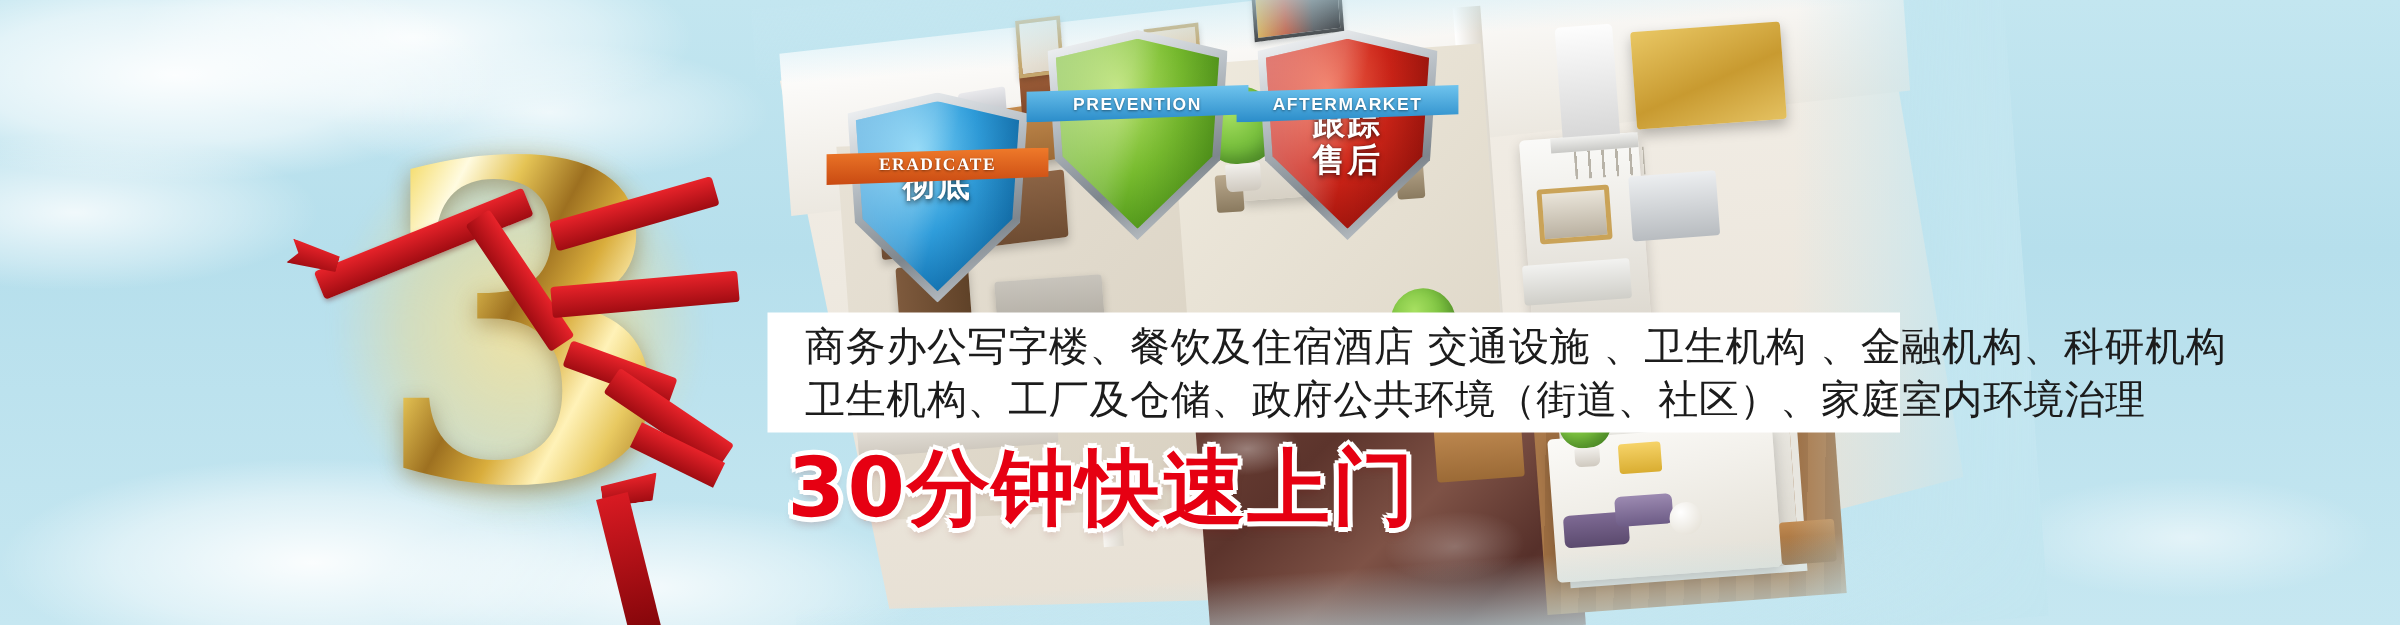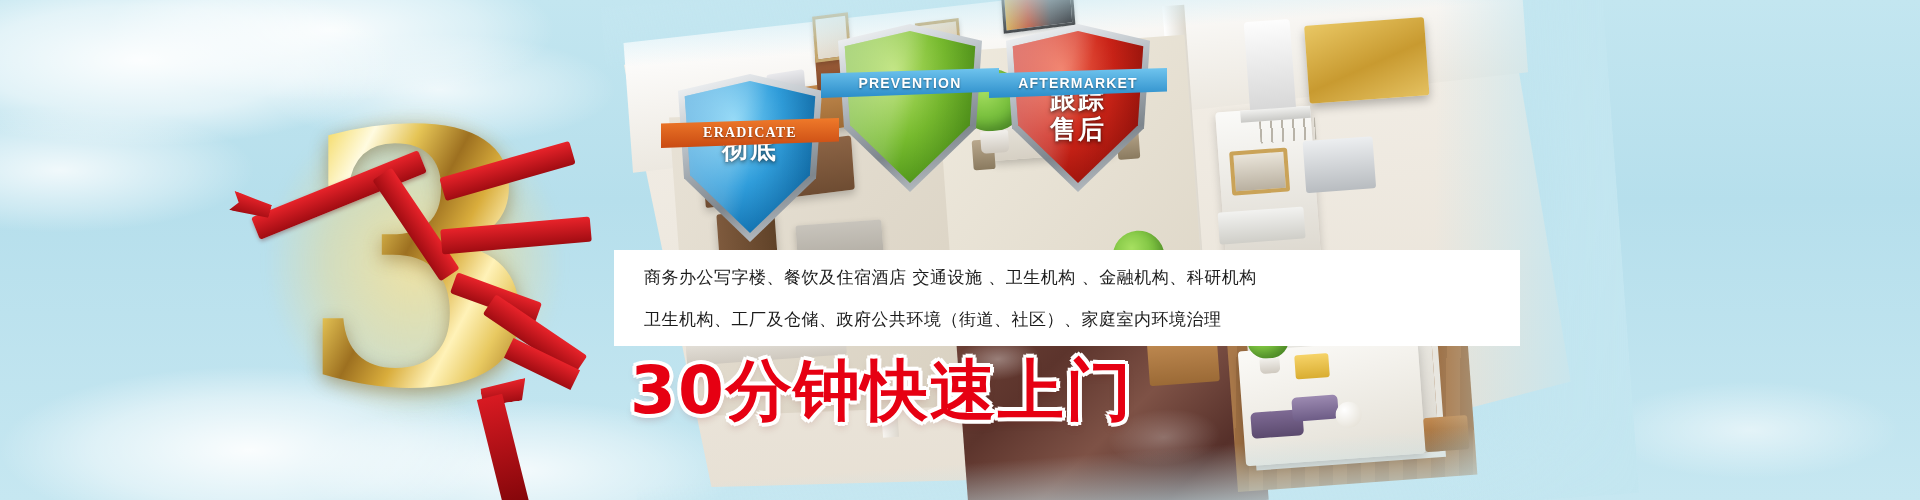--- a/index.html
+++ b/index.html
@@ -262,21 +262,21 @@
   .text-panel {
     position:absolute; left:614px; top:250px;
     width:906px; height:96px;
     background:#ffffff;
     display:flex; flex-direction:column;
     justify-content:center;
     padding:0 8px 0 30px;
   }
   .text-panel .line {
     font-family:"DejaVu Sans", sans-serif;
-    font-size:17px; line-height:42px;
+    font-size:32px; line-height:42px;
     color:#1c1c1c; white-space:nowrap;
     letter-spacing:.5px;
   }
 
   
   .headline {
     position:absolute; left:630px; top:352px;
     font-family:"DejaVu Sans", sans-serif;
     font-weight:700;
     font-size:66px; line-height:78px;

